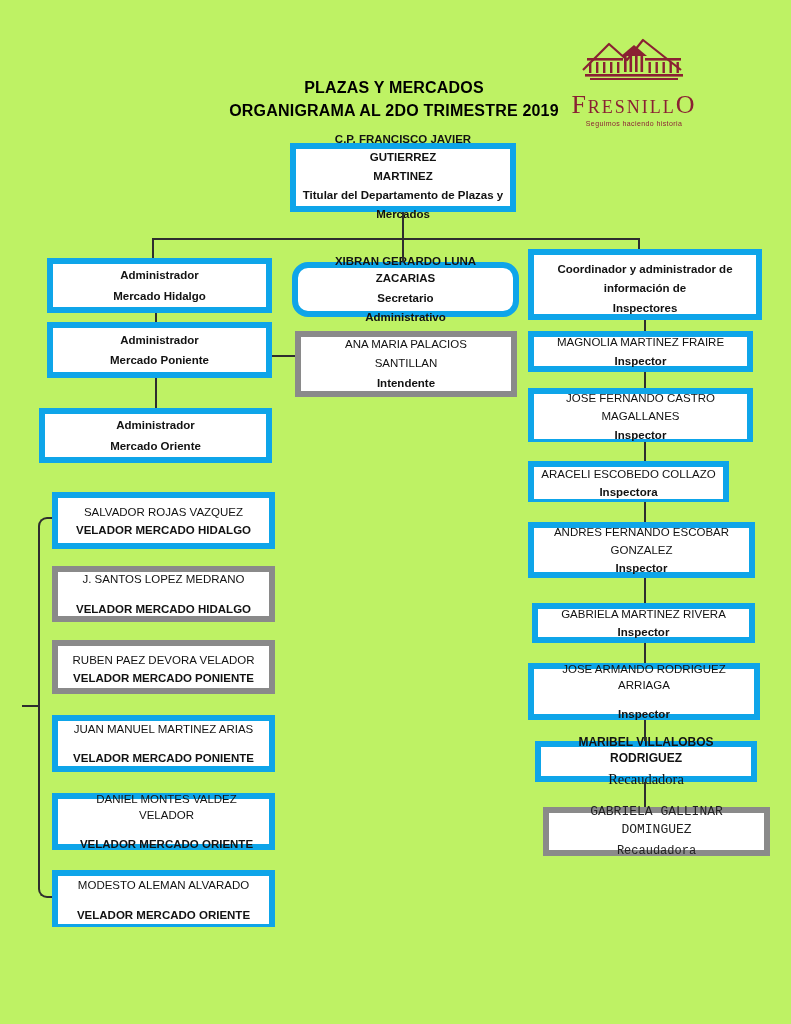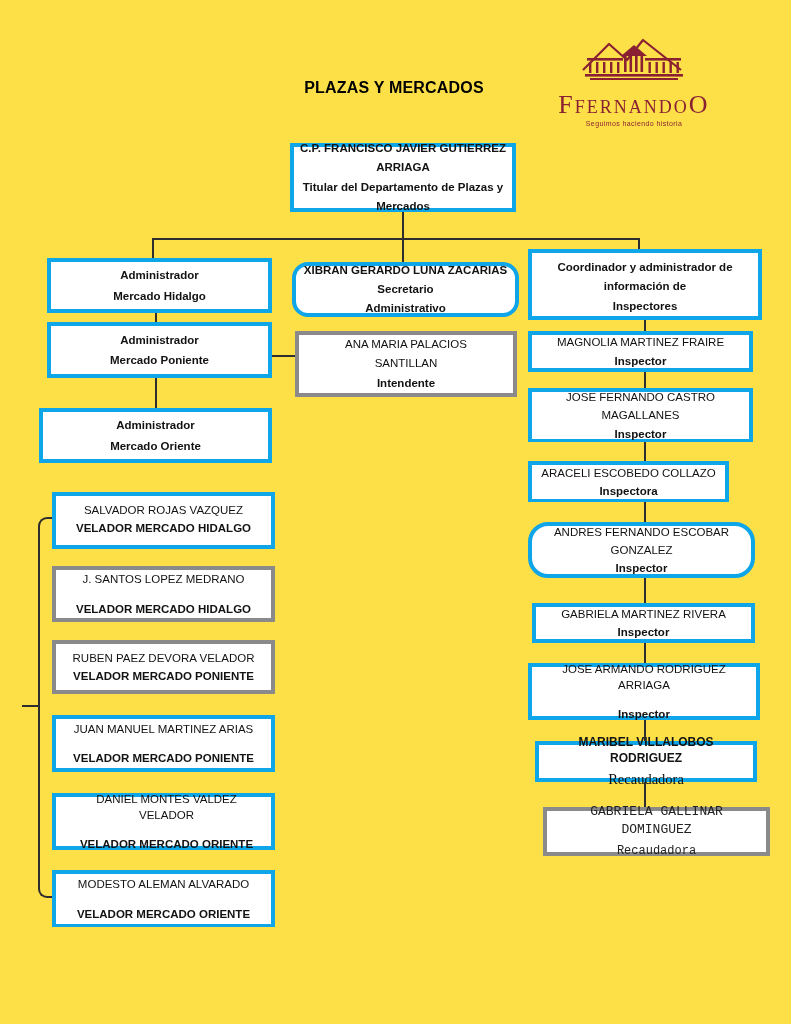--- a/index.html
+++ b/index.html
@@ -1,39 +1,39 @@
 <!DOCTYPE html>
 <html><head>
 <meta charset="utf-8">
 <style>
   * { margin:0; padding:0; box-sizing:border-box; }
   html,body { background:#ffffff; }
   .canvas {
-    position:relative; width:791px; height:1024px; background:#fde047;
+    position:relative; width:791px; height:1024px; background:#bef264;
     font-family:"Liberation Sans", sans-serif; color:#121212; overflow:hidden;
   }
 
   
   .title {
     position:absolute; left:124px; top:76px; width:540px;
     text-align:center; font-weight:bold; font-size:16px; line-height:1.45;
     color:#000; letter-spacing:.2px;
   }
 
   
   .logo { position:absolute; left:558px; top:36px; width:152px; text-align:center; }
   .logo svg { display:block; margin:0 auto; }
   .brand { font-family:"Liberation Serif", serif; color:#8a2133; line-height:1; margin-top:-2px; letter-spacing:2px; white-space:nowrap; }
   .brand .big { font-size:26px; }
   .brand .mid { font-size:18px; }
   .tagline { font-size:7px; color:#8a2133; margin-top:2px; letter-spacing:.4px; }
 
   
   .box {
-    position:absolute; background:#fff; border:4px solid #0ea5e9;
+    position:absolute; background:#fff; border:6px solid #0ea5e9;
     display:flex; flex-direction:column; align-items:center; justify-content:center;
     text-align:center; font-size:11.5px; line-height:1.4; row-gap:2px; padding:2px 6px;
   }
   .bd { font-weight:bold; }
   .rg { font-weight:normal; }
   .top { justify-content:flex-start; padding-top:6px; }
   .spaced { row-gap:13px; }
   .lt { border-color:#8a8a8a; }
   .heavy-b { border-bottom-width:3px; }
   .lh15 { line-height:1.5; }
@@ -50,21 +50,21 @@
   #b-vel0 { left:52px; top:492px; width:223px; height:57px; }
   #b-vel1 { left:52px; top:566px; width:223px; height:56px; }
   #b-vel2 { left:52px; top:640px; width:223px; height:54px; }
   #b-vel3 { left:52px; top:715px; width:223px; height:57px; }
   #b-vel4 { left:52px; top:793px; width:223px; height:57px;padding-left:12px; }
   #b-vel5 { left:52px; top:870px; width:223px; height:57px; }
 
   #b-ins0 { left:528px; top:331px; width:225px; height:41px; }
   #b-ins1 { left:528px; top:388px; width:225px; height:54px; }
   #b-ins2 { left:528px; top:461px; width:201px; height:41px; }
-  #b-ins3 { left:528px; top:522px; width:227px; height:56px;border-radius:20px; }
+  #b-ins3 { left:528px; top:522px; width:227px; height:56px; }
   #b-ins4 { left:532px; top:603px; width:223px; height:40px; }
   #b-ins5 { left:528px; top:663px; width:232px; height:57px; }
   #b-ins6 { left:535px; top:741px; width:222px; height:41px; }
   #b-ins7 { left:543px; top:807px; width:227px; height:49px; }
 
   #b-ins6 .name { font-weight:bold; font-size:12px; }
   #b-ins6 .role { font-family:"Liberation Serif", serif; font-size:14.5px; }
   #b-ins7 { row-gap:4px;font-family:Liberation Mono, monospace; }
   #b-ins7 .name { font-size:13px; color:#222; }
   #b-ins7 .role { font-size:12px; color:#222; }
@@ -95,20 +95,21 @@
   }
   #bracket-tick { left:22px; top:705px; width:17px; height:2px; }
 </style>
 </head>
 <body>
 
 <div class="canvas">
 
   <div class="title">
     <div>PLAZAS Y MERCADOS</div>
+    <div>ORGANIGRAMA AL 2DO TRIMESTRE 2019</div>
   </div>
 
   <div class="logo">
     <svg viewBox="0 0 130 58" width="134" height="58" aria-hidden="true">
       <g fill="#8a2133" stroke="none">
         <path d="M14 34 L40 8 L58 24 L74 4 L112 34" fill="none" stroke="#8a2133" stroke-width="2.2" stroke-linejoin="round"></path>
         <path d="M52 20 L65 9 L78 20 Z"></path>
         <rect x="55" y="20" width="2.6" height="16"></rect>
         <rect x="60.5" y="20" width="2.6" height="16"></rect>
         <rect x="66" y="20" width="2.6" height="16"></rect>
@@ -122,27 +123,27 @@
         <rect x="48" y="26" width="2.4" height="11"></rect>
         <rect x="79.5" y="26" width="2.4" height="11"></rect>
         <rect x="86.5" y="26" width="2.4" height="11"></rect>
         <rect x="93.5" y="26" width="2.4" height="11"></rect>
         <rect x="100.5" y="26" width="2.4" height="11"></rect>
         <rect x="107.5" y="26" width="2.4" height="11"></rect>
         <rect x="16" y="38" width="98" height="2.6"></rect>
         <rect x="21" y="42" width="88" height="2"></rect>
       </g>
     </svg>
-    <div class="brand"><span class="big">F</span><span class="mid">FERNANDO</span><span class="big">O</span></div>
+    <div class="brand"><span class="big">F</span><span class="mid">RESNILL</span><span class="big">O</span></div>
     <div class="tagline">Seguimos haciendo historia</div>
   </div>
 
   <div class="box lh15" id="b-director">
     <div class="bd">C.P. FRANCISCO JAVIER GUTIERREZ</div>
-    <div class="bd">ARRIAGA</div>
+    <div class="bd">MARTINEZ</div>
     <div class="bd">Titular del Departamento de Plazas y</div>
     <div class="bd">Mercados</div>
   </div>
 
   <div class="box lh16" id="b-hidalgo">
     <div class="bd">Administrador</div>
     <div class="bd">Mercado Hidalgo</div>
   </div>
 
   <div class="box lh15" id="b-secretario">

